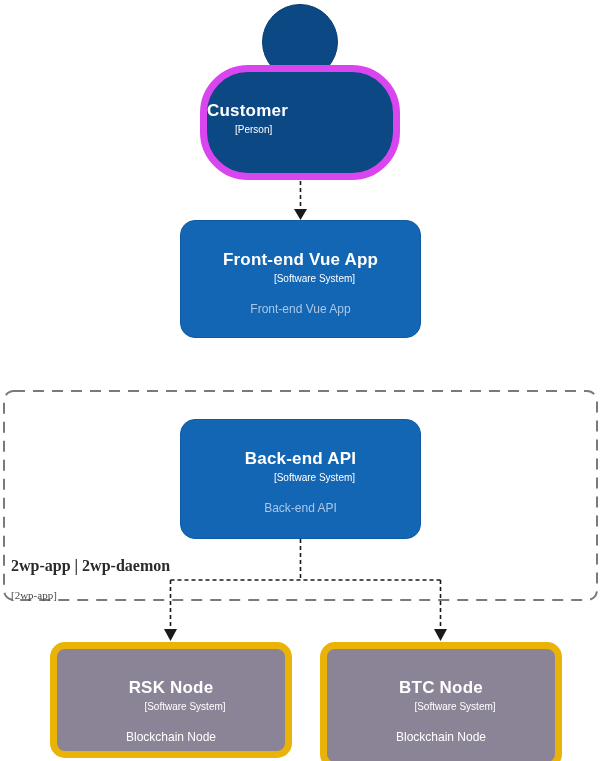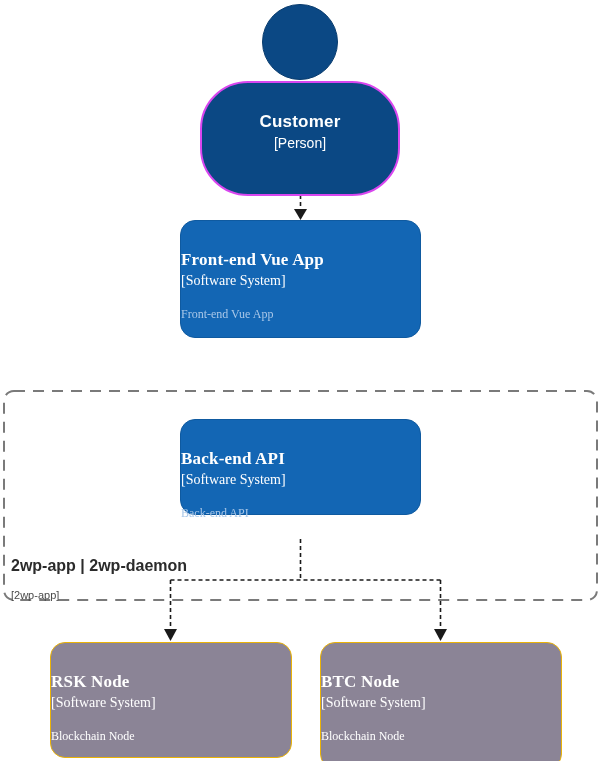--- a/index.html
+++ b/index.html
@@ -20,58 +20,58 @@
     background: #0B4884;
     border: 1px solid #093C6E;
     box-sizing: border-box;
   }
   .person-body {
     position: absolute;
     left: 200px; top: 65px;
     width: 200px; height: 115px;
     border-radius: 48px;
     background: #0B4884;
-    border: 2px solid #d946ef;
+    border: 7px solid #d946ef;
     box-sizing: border-box;
     color: #ffffff;
-    text-align: center;
-    margin-top: 16px;
   }
   
   .node {
     position: absolute;
     border-radius: 15px;
     box-sizing: border-box;
     color: #ffffff;
-    font-family: Liberation Serif, serif;
+    text-align: center;
   }
   .node.system { background: #1366B4; border: 1px solid #0F5AA0; }
-  .node.external { background: #8B8496; border: 1px solid #eab308; }
+  .node.external { background: #8B8496; border: 7px solid #eab308; }
   .node-name, .p-name {
     font-size: 17px;
     font-weight: bold;
     padding-top: 29px;
     letter-spacing: 0.2px;
   }
   .node-type, .p-type {
-    font-size: 14px;
+    font-size: 10px;
     margin-top: 3px;
+    padding-left: 28px;
   }
   .node-desc, .p-desc {
     font-size: 12px;
     margin-top: 18px;
   }
   .person-body .p-desc { color: #B9C8D8; }
   .system .node-desc { color: #A9C7E8; }
   .external .node-desc { color: #ffffff; }
   
   .boundary-label {
     position: absolute;
     left: 11px; top: 557px;
     color: #2B2B2B;
+    font-family: Liberation Serif, serif;
   }
   .boundary-title { font-size: 16px; font-weight: bold; }
   .boundary-tag { font-size: 11px; margin-top: 14px; color: #4A4A4A; }
   
   .overlay {
     position: absolute;
     left: 0; top: 0;
     width: 601px; height: 761px;
     pointer-events: none;
   }
@@ -98,21 +98,21 @@
     <div class="p-name">Customer</div>
     <div class="p-type">[Person]</div>
   </div>
 
   <div class="node system" style="left:180px; top:220px; width:241px; height:118px;">
     <div class="node-name">Front-end Vue App</div>
     <div class="node-type">[Software System]</div>
     <div class="node-desc">Front-end Vue App</div>
   </div>
 
-  <div class="node system" style="left:180px; top:419px; width:241px; height:96px;">
+  <div class="node system" style="left:180px; top:419px; width:241px; height:120px;">
     <div class="node-name">Back-end API</div>
     <div class="node-type">[Software System]</div>
     <div class="node-desc">Back-end API</div>
   </div>
 
   <div class="boundary-label">
     <div class="boundary-title">2wp-app | 2wp-daemon</div>
     <div class="boundary-tag">[2wp-app]</div>
   </div>
 

